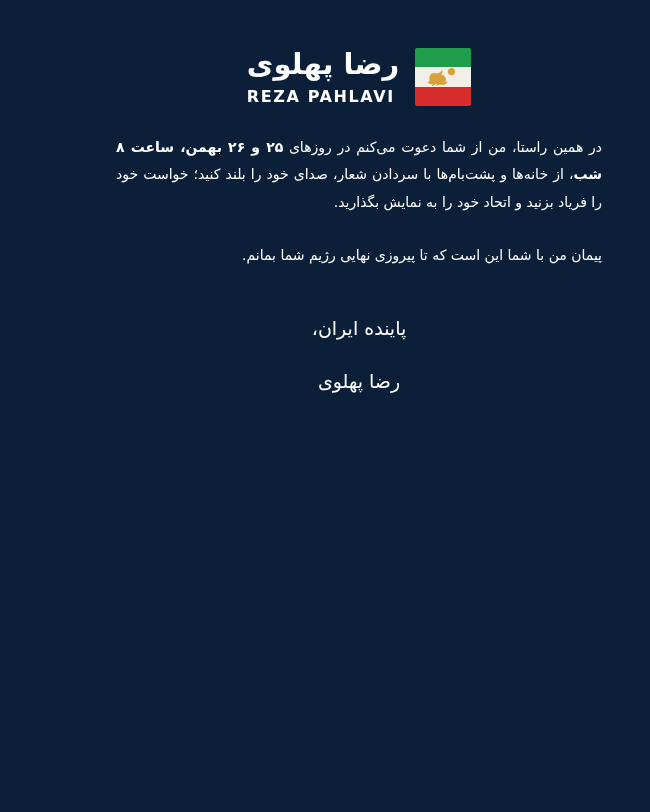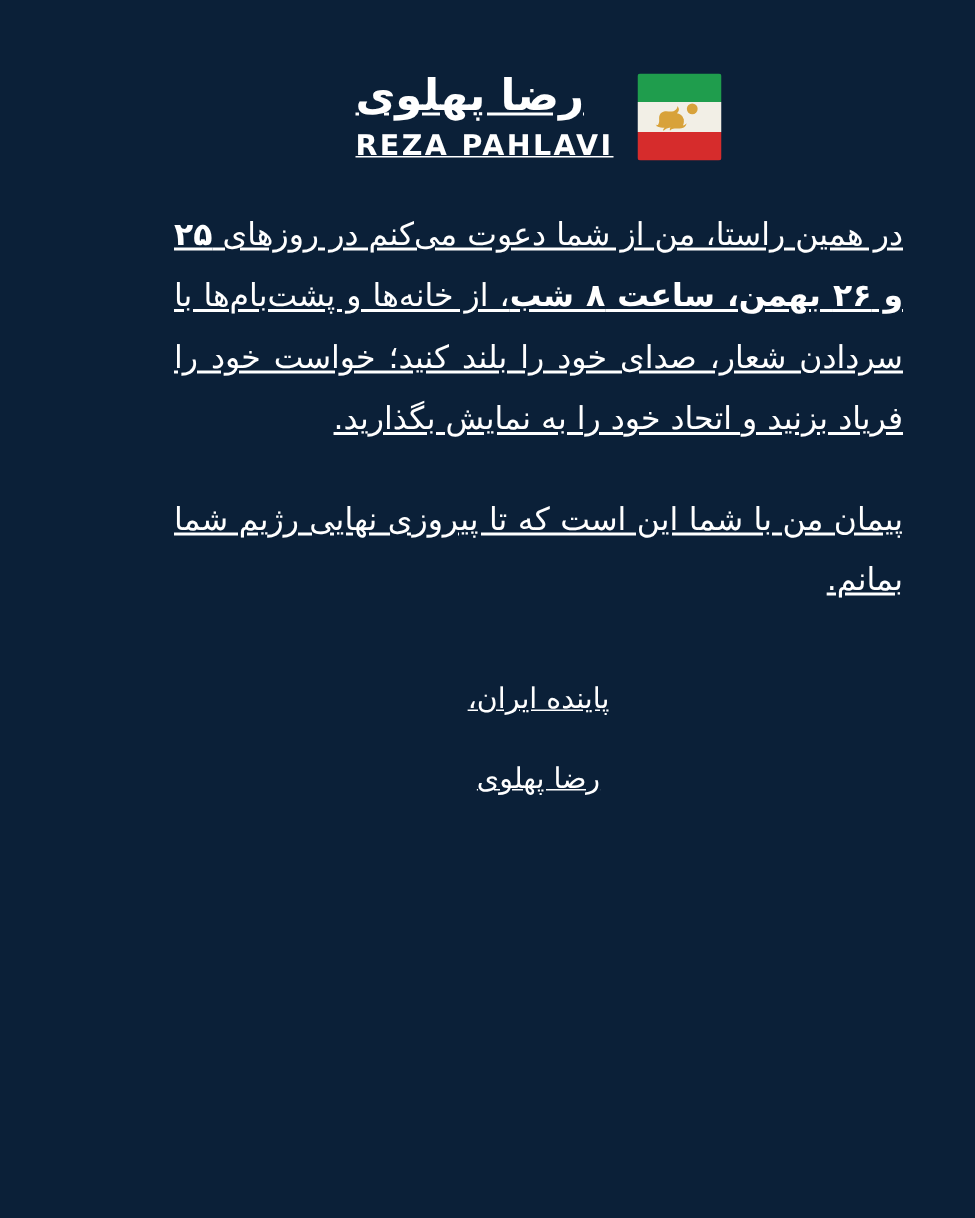--- a/index.html
+++ b/index.html
@@ -15,21 +15,20 @@
     color: #ffffff;
     overflow: hidden;
   }
 
   .page {
     position: relative;
     width: 582px;
     height: 812px;
     background: #0b2038;
     padding: 12px;
-    text-decoration: underline;
   }
 
   
   .header {
     display: flex;
     flex-direction: row;
     align-items: center;
     justify-content: center;
     gap: 16px;
     padding-top: 36px;
@@ -45,21 +44,21 @@
 
   .brand-fa {
     font-size: 29px;
     font-weight: bold;
     letter-spacing: 0px;
     color: #ffffff;
     direction: rtl;
   }
 
   .brand-en {
-    font-size: 19px;
+    font-size: 16px;
     font-weight: bold;
     letter-spacing: 1.6px;
     color: #ffffff;
     direction: ltr;
     margin-top: 7px;
   }
 
   
   .emblem {
     width: 56px;
@@ -83,21 +82,21 @@
   }
 
   
   .content {
     padding: 22px 36px 0 36px;
     direction: rtl;
     text-align: right;
   }
 
   .para {
-    font-size: 21px;
+    font-size: 14px;
     line-height: 1.95;
     color: #ffffff;
     margin-bottom: 26px;
     text-align: justify;
     text-justify: inter-word;
   }
 
   .para b, .bold {
     font-weight: bold;
   }

